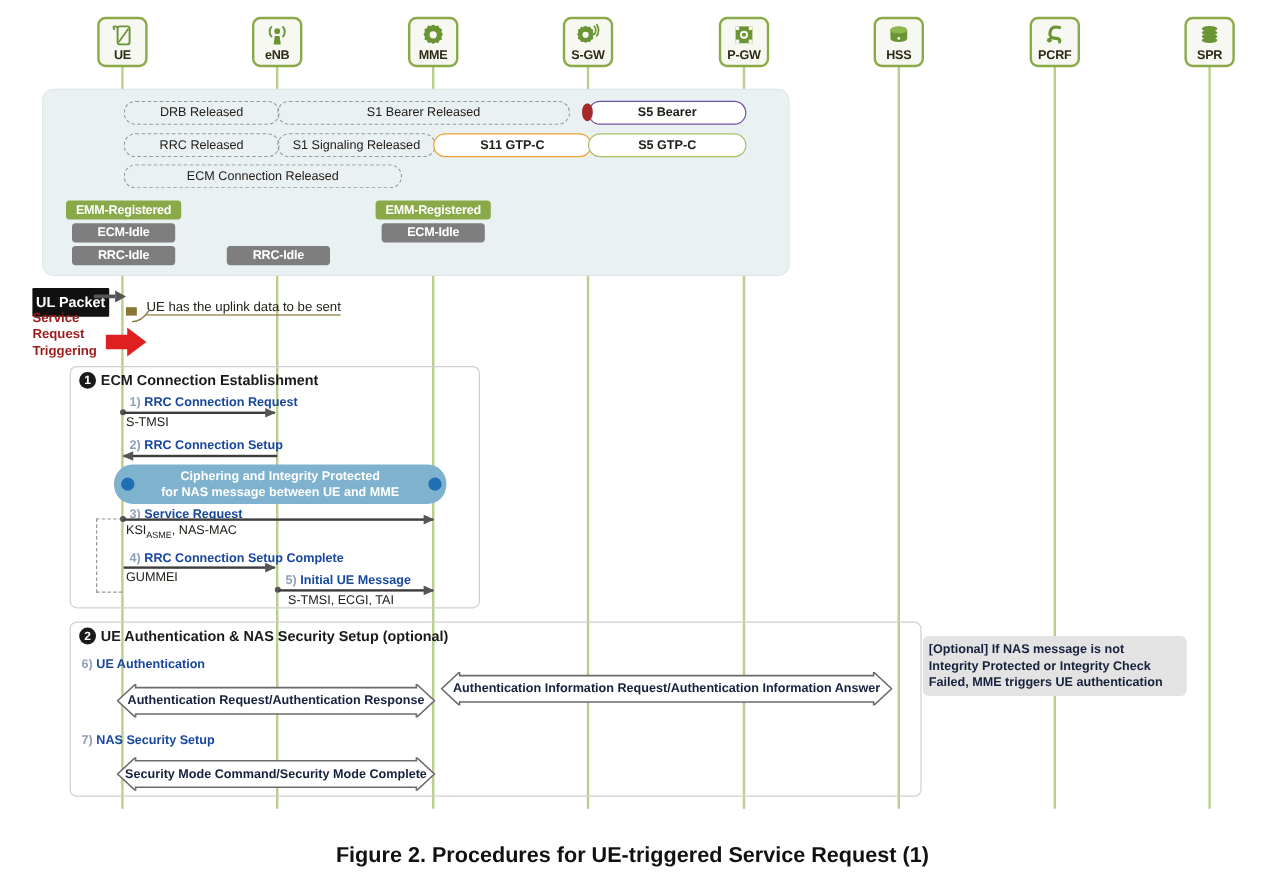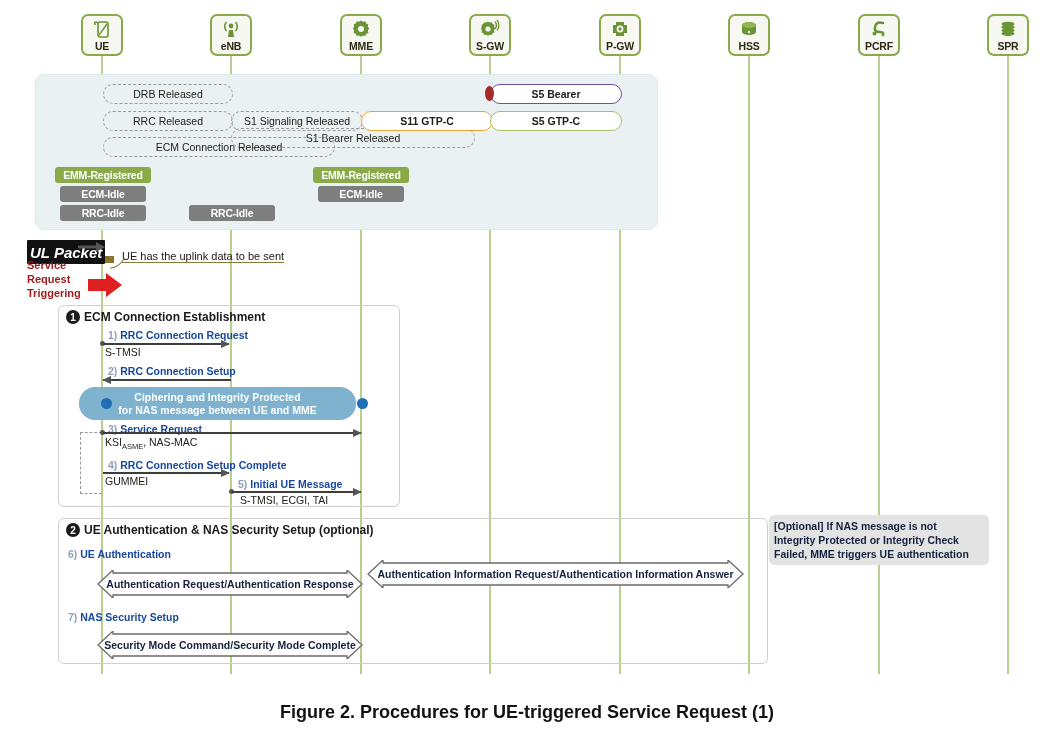--- a/index.html
+++ b/index.html
@@ -107,26 +107,25 @@
   .badge.emm  { background: #8aaa4a; }
   .badge.grey { background: #7e7e7e; }
   
   #ul-packet {
     position: absolute;
     left: 27px; top: 240px;
     height: 13px;
     padding: 12px 3px;
     background: #111111;
     color: #ffffff;
-    font-size: 15px;
+    font-size: 12px;
     font-weight: bold;
     display: flex;
     align-items: center;
     border-radius: 1px;
-    font-style: italic;
   }
   #service-trigger {
     position: absolute;
     left: 27px; top: 258px;
     font-size: 11px;
     font-weight: bold;
     color: #9e1b1b;
     line-height: 14px;
   }
   #uplink-note {
@@ -207,21 +206,21 @@
   }
   .dot-start {
     position: absolute;
     width: 5px; height: 5px;
     border-radius: 50%;
     background: #555;
   }
   
   #cipher-bar {
     position: absolute;
-    left: 79px; top: 387px;
+    left: 95px; top: 387px;
     width: 277px; height: 33px;
     background: #7fb2ce;
     border-radius: 16px;
     color: #ffffff;
     font-size: 10.5px;
     font-weight: bold;
     display: flex;
     flex-direction: column;
     align-items: center;
     justify-content: center;
@@ -252,21 +251,21 @@
   .dbl .dbl-text {
     position: absolute;
     font-size: 10.5px;
     font-weight: bold;
     color: #15213d;
     white-space: nowrap;
   }
   
   #optional-note {
     position: absolute;
-    left: 769px; top: 515px;
+    left: 769px; top: 530px;
     width: 220px;
     padding: 4px 5px;
     background: #e3e3e3;
     border-radius: 5px;
     font-size: 10.5px;
     font-weight: bold;
     color: #15213d;
     line-height: 14px;
   }
   
@@ -382,21 +381,21 @@
             <ellipse cx="10" cy="14.6" rx="6.5" ry="2.3" fill="#6b9434"></ellipse>
           </svg>
         </span>
         <span class="nlabel">SPR</span>
       </div>
     </div>
 
   <div id="state-panel"></div>
   <div id="bars">
       <div class="bar dashed" style="left: 103px; top: 84px; width: 130px;">DRB Released</div>
-      <div class="bar dashed" style="left: 231px; top: 84px; width: 244px; margin-top: 44px;">S1 Bearer Released</div>
+      <div class="bar dashed" style="left: 231px; top: 84px; width: 244px;">S1 Bearer Released</div>
       <div class="bar solid purple" style="left: 490px; top: 84px; width: 132px;">S5 Bearer</div>
       <div class="bar dashed" style="left: 103px; top: 111px; width: 130px;">RRC  Released</div>
       <div class="bar dashed" style="left: 231px; top: 111px; width: 132px;">S1 Signaling Released</div>
       <div class="bar solid orange" style="left: 361px; top: 111px; width: 132px;">S11 GTP-C</div>
       <div class="bar solid green" style="left: 490px; top: 111px; width: 132px;">S5 GTP-C</div>
       <div class="bar dashed" style="left: 103px; top: 137px; width: 232px;">ECM Connection Released</div>
     </div>
   <div class="s5-dot"></div>
   <div id="badges">
       <div class="badge emm" style="left: 55px; top: 167px; width: 96px;">EMM-Registered</div>

